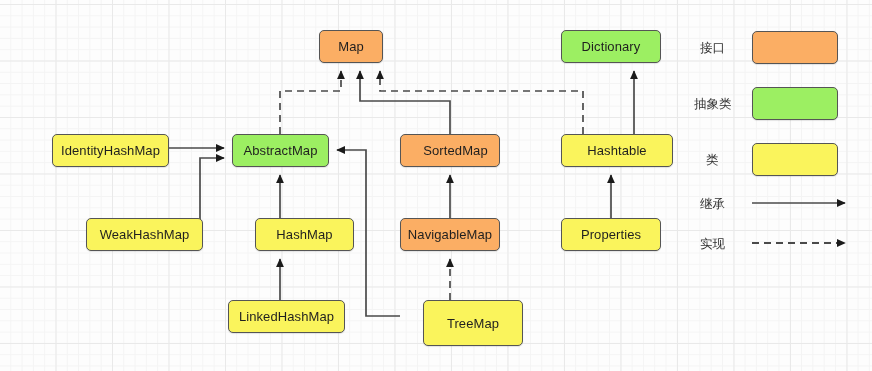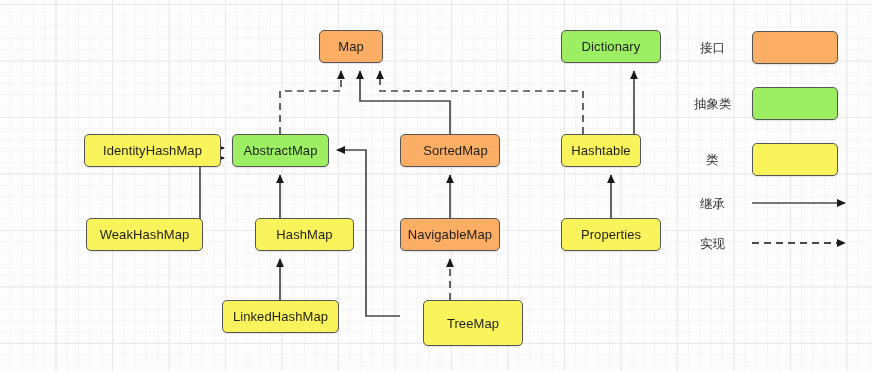--- a/index.html
+++ b/index.html
@@ -101,29 +101,29 @@
 
       <path d="M 752,203 L 845,203" marker-end="url(#arrowhead)"></path>
 
       <path d="M 752,243 L 845,243" stroke-dasharray="7,5" stroke-width="2.2" marker-end="url(#arrowhead)"></path>
     </g>
   </svg>
 
   <div id="nodes-layer">
       <div class="node" style="left: 319px; top: 30px; width: 64px; height: 33px; background: rgb(251, 174, 100);">Map</div>
       <div class="node" style="left: 561px; top: 30px; width: 100px; height: 33px; background: rgb(156, 239, 98);">Dictionary</div>
-      <div class="node" style="left: 52px; top: 134px; width: 137px; height: 33px; background: rgb(250, 244, 92); margin-left: 32px;">IdentityHashMap</div>
+      <div class="node" style="left: 52px; top: 134px; width: 117px; height: 33px; background: rgb(250, 244, 92);">IdentityHashMap</div>
       <div class="node" style="left: 232px; top: 134px; width: 97px; height: 33px; background: rgb(156, 239, 98);">AbstractMap</div>
       <div class="node" style="left: 400px; top: 134px; width: 100px; height: 33px; background: rgb(251, 174, 100); padding-left: 11px;">SortedMap</div>
-      <div class="node" style="left: 561px; top: 134px; width: 80px; height: 33px; background: rgb(250, 244, 92);">Hashtable</div>
+      <div class="node" style="left: 561px; top: 134px; width: 112px; height: 33px; background: rgb(250, 244, 92);">Hashtable</div>
       <div class="node" style="left: 52px; top: 218px; width: 117px; height: 33px; background: rgb(250, 244, 92); margin-left: 34px;">WeakHashMap</div>
       <div class="node" style="left: 226px; top: 218px; width: 99px; height: 33px; background: rgb(250, 244, 92); margin-left: 29px;">HashMap</div>
       <div class="node" style="left: 400px; top: 218px; width: 100px; height: 33px; background: rgb(251, 174, 100);">NavigableMap</div>
       <div class="node" style="left: 561px; top: 218px; width: 100px; height: 33px; background: rgb(250, 244, 92);">Properties</div>
-      <div class="node" style="left: 222px; top: 300px; width: 117px; height: 33px; background: rgb(250, 244, 92);">LinkedHashMap</div>
+      <div class="node" style="left: 228px; top: 300px; width: 117px; height: 33px; background: rgb(250, 244, 92);">LinkedHashMap</div>
       <div class="node" style="left: 423px; top: 300px; width: 100px; height: 46px; background: rgb(250, 244, 92);">TreeMap</div>
     </div>
   <div id="legend-layer">
       <div class="legend-label" style="left: 700px; top: 40px;">接口</div>
       <div class="legend-swatch" style="left: 752px; top: 31px; width: 86px; height: 33px; background: rgb(251, 174, 100);"></div>
       <div class="legend-label" style="left: 694px; top: 96px;">抽象类</div>
       <div class="legend-swatch" style="left: 752px; top: 87px; width: 86px; height: 33px; background: rgb(156, 239, 98);"></div>
       <div class="legend-label" style="left: 706px; top: 152px;">类</div>
       <div class="legend-swatch" style="left: 752px; top: 143px; width: 86px; height: 33px; background: rgb(250, 244, 92);"></div>
       <div class="legend-label" style="left: 700px; top: 196px;">继承</div>

